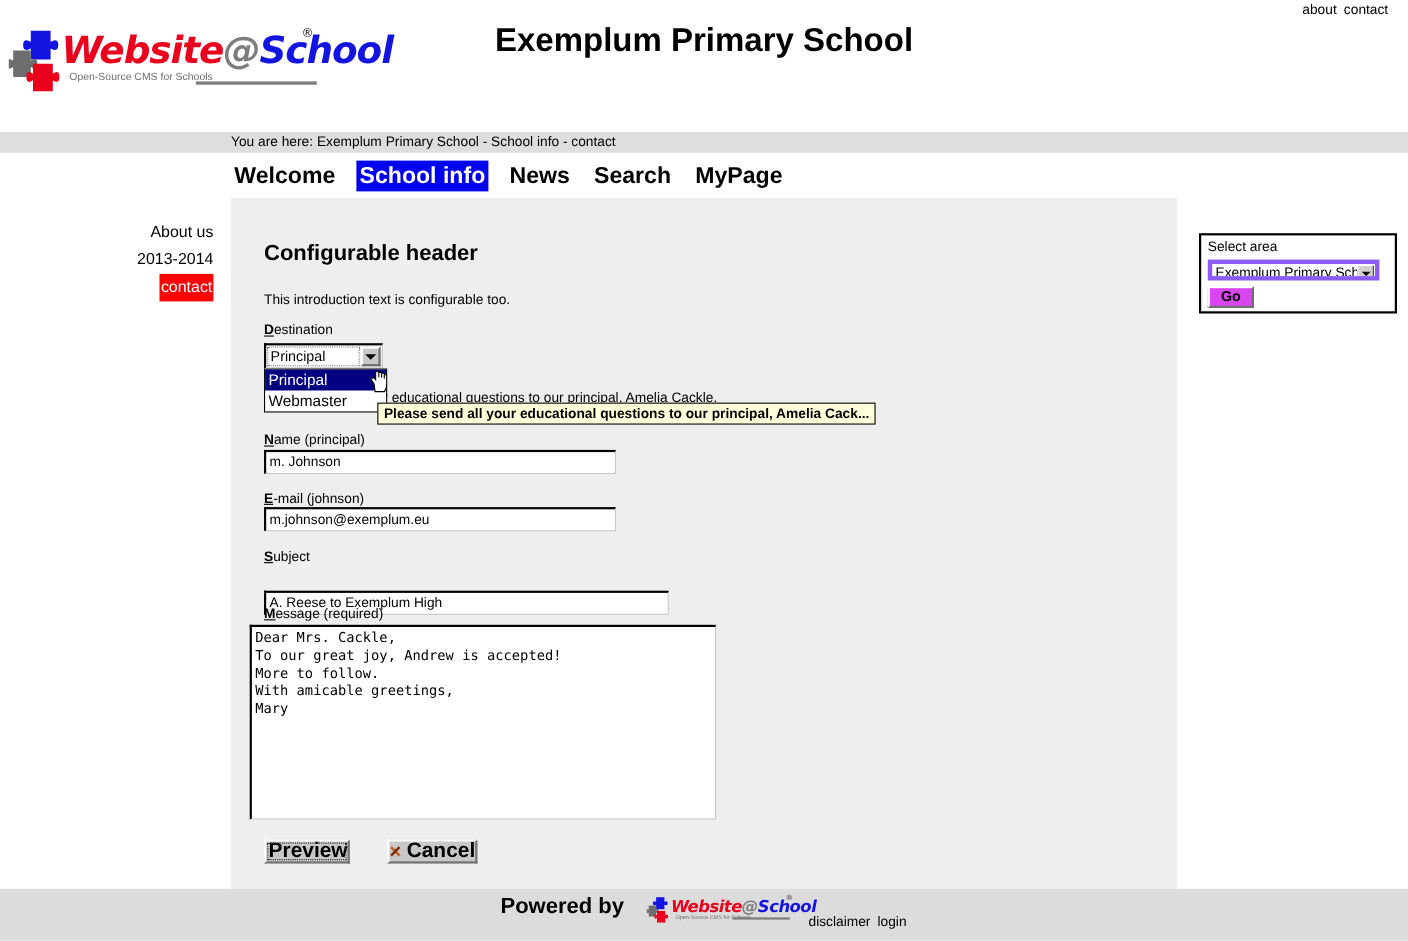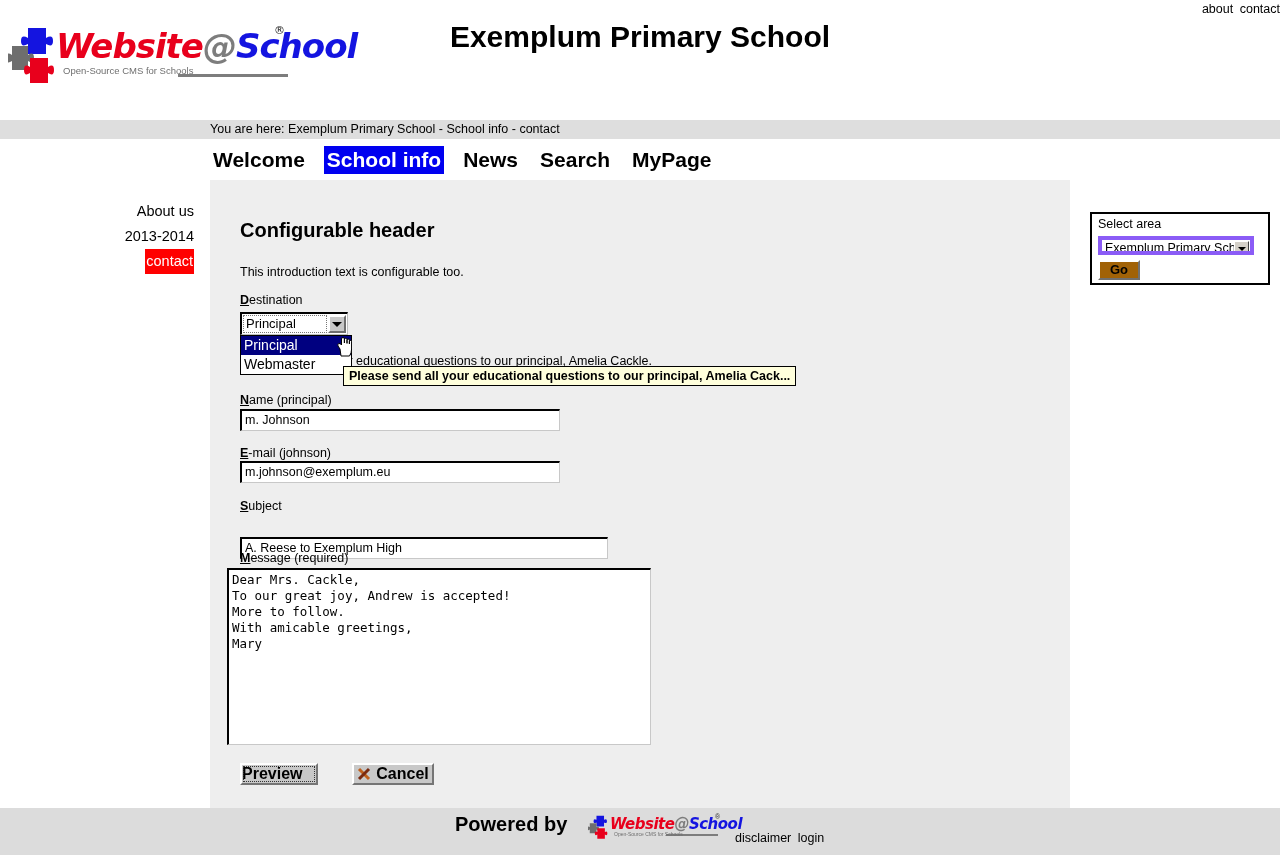--- a/index.html
+++ b/index.html
@@ -19,20 +19,21 @@
   }
 
   
   #top-links {
     position: absolute;
     top: 0px;
     left: 0px;
     width: 1280px;
     height: 18px;
     text-align: right;
+    padding-right: 18px;
     box-sizing: border-box;
     font-size: 12.5px;
     line-height: 18px;
     color: #000;
   }
   #top-links a {
     color: #000;
     text-decoration: none;
     margin-left: 3px;
   }
@@ -233,21 +234,21 @@
     border-left: 4px solid transparent;
     border-right: 4px solid transparent;
     border-top: 4px solid #000;
   }
   #go-button {
     position: absolute;
     left: 6px;
     top: 46px;
     width: 42px;
     height: 20px;
-    background: #a16207;
+    background: #d946ef;
     border-top: 2px solid #ffffff;
     border-left: 2px solid #ffffff;
     border-right: 2px solid #707070;
     border-bottom: 2px solid #707070;
     box-sizing: border-box;
     font-size: 13px;
     font-weight: bold;
     text-align: center;
     line-height: 16px;
     color: #000;
@@ -439,24 +440,24 @@
   
   .form-btn {
     position: absolute;
     background: #c8c8c8;
     border-top: 2px solid #ffffff;
     border-left: 2px solid #ffffff;
     border-right: 2px solid #757575;
     border-bottom: 2px solid #757575;
     box-sizing: border-box;
     font-family: "Liberation Sans", sans-serif;
-    font-size: 16px;
-    font-weight: bold;
-    color: #000;
-    text-align: left;
+    font-size: 19px;
+    font-weight: bold;
+    color: #000;
+    text-align: right;
     cursor: pointer;
   }
   #preview-btn {
     left: 240px;
     top: 763px;
     width: 78px;
     height: 22px;
     line-height: 18px;
   }
   #preview-btn .focus-ring {

